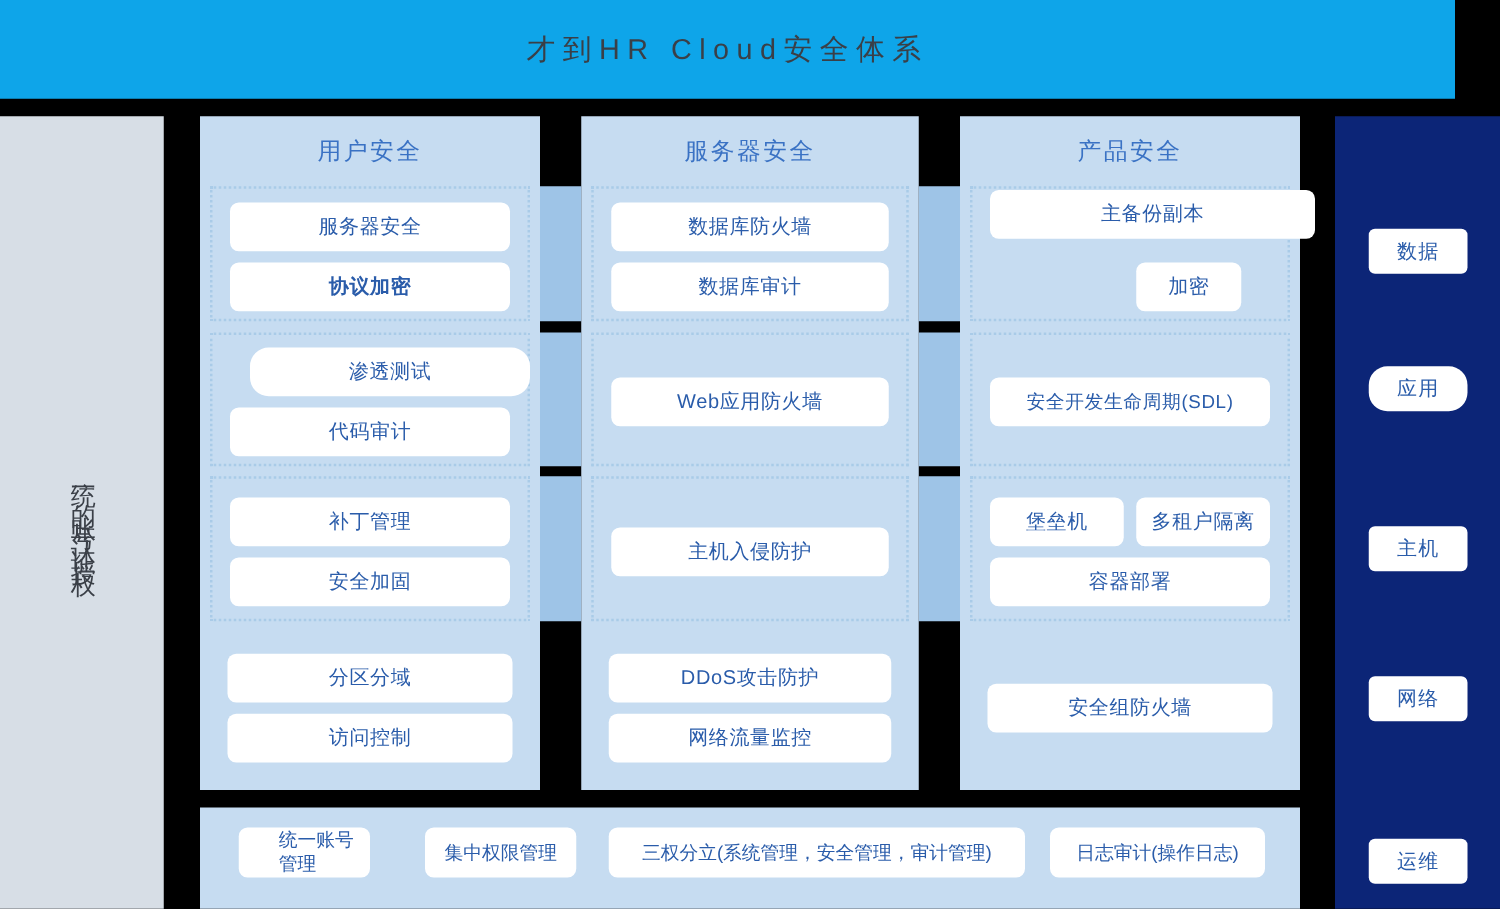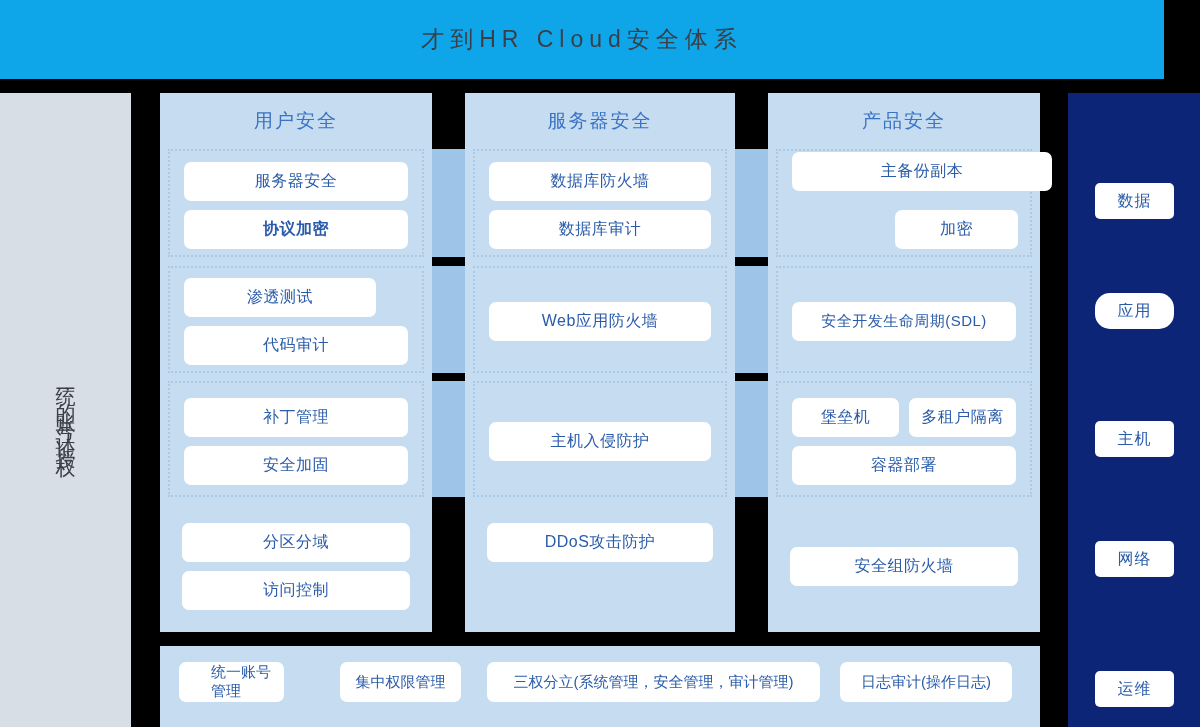--- a/index.html
+++ b/index.html
@@ -99,21 +99,21 @@
     <div class="bridge" style="left: 735px; top: 149px; height: 108px;"></div>
     <div class="bridge" style="left: 735px; top: 266px; height: 107px;"></div>
     <div class="bridge" style="left: 735px; top: 381px; height: 116px;"></div>
     <div class="col" style="left: 160px; width: 272px;">
       <div class="col-title">用户安全</div>
       <div class="group dotted" style="top: 56px; height: 108px;">
         <div class="card" style="position: absolute; top: 11px; left: 14px; width: 224px; height: 39px;">服务器安全</div>
         <div class="card" style="position: absolute; top: 59px; left: 14px; width: 224px; height: 39px; font-weight: bold;">协议加密</div>
       </div>
       <div class="group dotted" style="top: 173px; height: 107px;">
-        <div class="card" style="position: absolute; top: 10px; left: 14px; width: 192px; height: 39px;">渗透测试</div>
+        <div class="card" style="position: absolute; top: 10px; left: 30px; width: 224px; height: 39px; border-radius: 15px;">渗透测试</div>
         <div class="card" style="position: absolute; top: 58px; left: 14px; width: 224px; height: 39px;">代码审计</div>
       </div>
       <div class="group dotted" style="top: 288px; height: 116px;">
         <div class="card" style="position: absolute; top: 15px; left: 14px; width: 224px; height: 39px;">补丁管理</div>
         <div class="card" style="position: absolute; top: 63px; left: 14px; width: 224px; height: 39px;">安全加固</div>
       </div>
       <div class="group" style="top: 412px; height: 122px;">
         <div class="card" style="position: absolute; top: 18px; left: 14px; width: 228px; height: 39px;">分区分域</div>
         <div class="card" style="position: absolute; top: 66px; left: 14px; width: 228px; height: 39px;">访问控制</div>
       </div>
@@ -125,27 +125,28 @@
         <div class="card" style="position: absolute; top: 59px; left: 14px; width: 222px; height: 39px;">数据库审计</div>
       </div>
       <div class="group dotted" style="top: 173px; height: 107px;">
         <div class="card" style="position: absolute; top: 34px; left: 14px; width: 222px; height: 39px;">Web应用防火墙</div>
       </div>
       <div class="group dotted" style="top: 288px; height: 116px;">
         <div class="card" style="position: absolute; top: 39px; left: 14px; width: 222px; height: 39px;">主机入侵防护</div>
       </div>
       <div class="group" style="top: 412px; height: 122px;">
         <div class="card" style="position: absolute; top: 18px; left: 14px; width: 226px; height: 39px;">DDoS攻击防护</div>
+        <div class="card" style="position: absolute; top: 66px; left: 14px; width: 226px; height: 39px;">网络流量监控</div>
       </div>
     </div>
     <div class="col" style="left: 768px; width: 272px;">
       <div class="col-title">产品安全</div>
       <div class="group dotted" style="top: 56px; height: 108px;">
         <div class="card" style="position: absolute; top: 1px; left: 14px; width: 260px; height: 39px;">主备份副本</div>
-        <div class="card" style="position: absolute; top: 59px; left: 117px; width: 123px; height: 39px;">加密</div>
+        <div class="card" style="position: absolute; top: 59px; left: 131px; width: 84px; height: 39px;">加密</div>
       </div>
       <div class="group dotted" style="top: 173px; height: 107px;">
         <div class="card small" style="position: absolute; top: 34px; left: 14px; width: 224px; height: 39px;">安全开发生命周期(SDL)</div>
       </div>
       <div class="group dotted" style="top: 288px; height: 116px;">
         <div class="card" style="position: absolute; top: 15px; left: 14px; width: 107px; height: 39px;">堡垒机</div>
         <div class="card" style="position: absolute; top: 15px; left: 131px; width: 107px; height: 39px;">多租户隔离</div>
         <div class="card" style="position: absolute; top: 63px; left: 14px; width: 224px; height: 39px;">容器部署</div>
       </div>
       <div class="group" style="top: 412px; height: 122px;">
@@ -159,18 +160,18 @@
       <div class="rail-pill" style="top: 90px;">数据</div>
       <div class="rail-pill" style="top: 200px; border-radius: 15px;">应用</div>
       <div class="rail-pill" style="top: 328px;">主机</div>
       <div class="rail-pill" style="top: 448px;">网络</div>
       <div class="rail-pill" style="top: 578px;">运维</div>
     </div>
 </div>
 
 <div class="bottom-bar">
   <div id="bottom-cards">
-      <div class="bottom-card" style="left: 19px; width: 105px; padding-left: 32px;">统一账号管理</div>
+      <div class="bottom-card" style="left: 31px; width: 105px; padding-left: 32px;">统一账号管理</div>
       <div class="bottom-card" style="left: 180px; width: 121px;">集中权限管理</div>
       <div class="bottom-card" style="left: 327px; width: 333px;">三权分立(系统管理，安全管理，审计管理)</div>
       <div class="bottom-card" style="left: 680px; width: 172px;">日志审计(操作日志)</div>
     </div>
 </div>
 
 </body></html>

